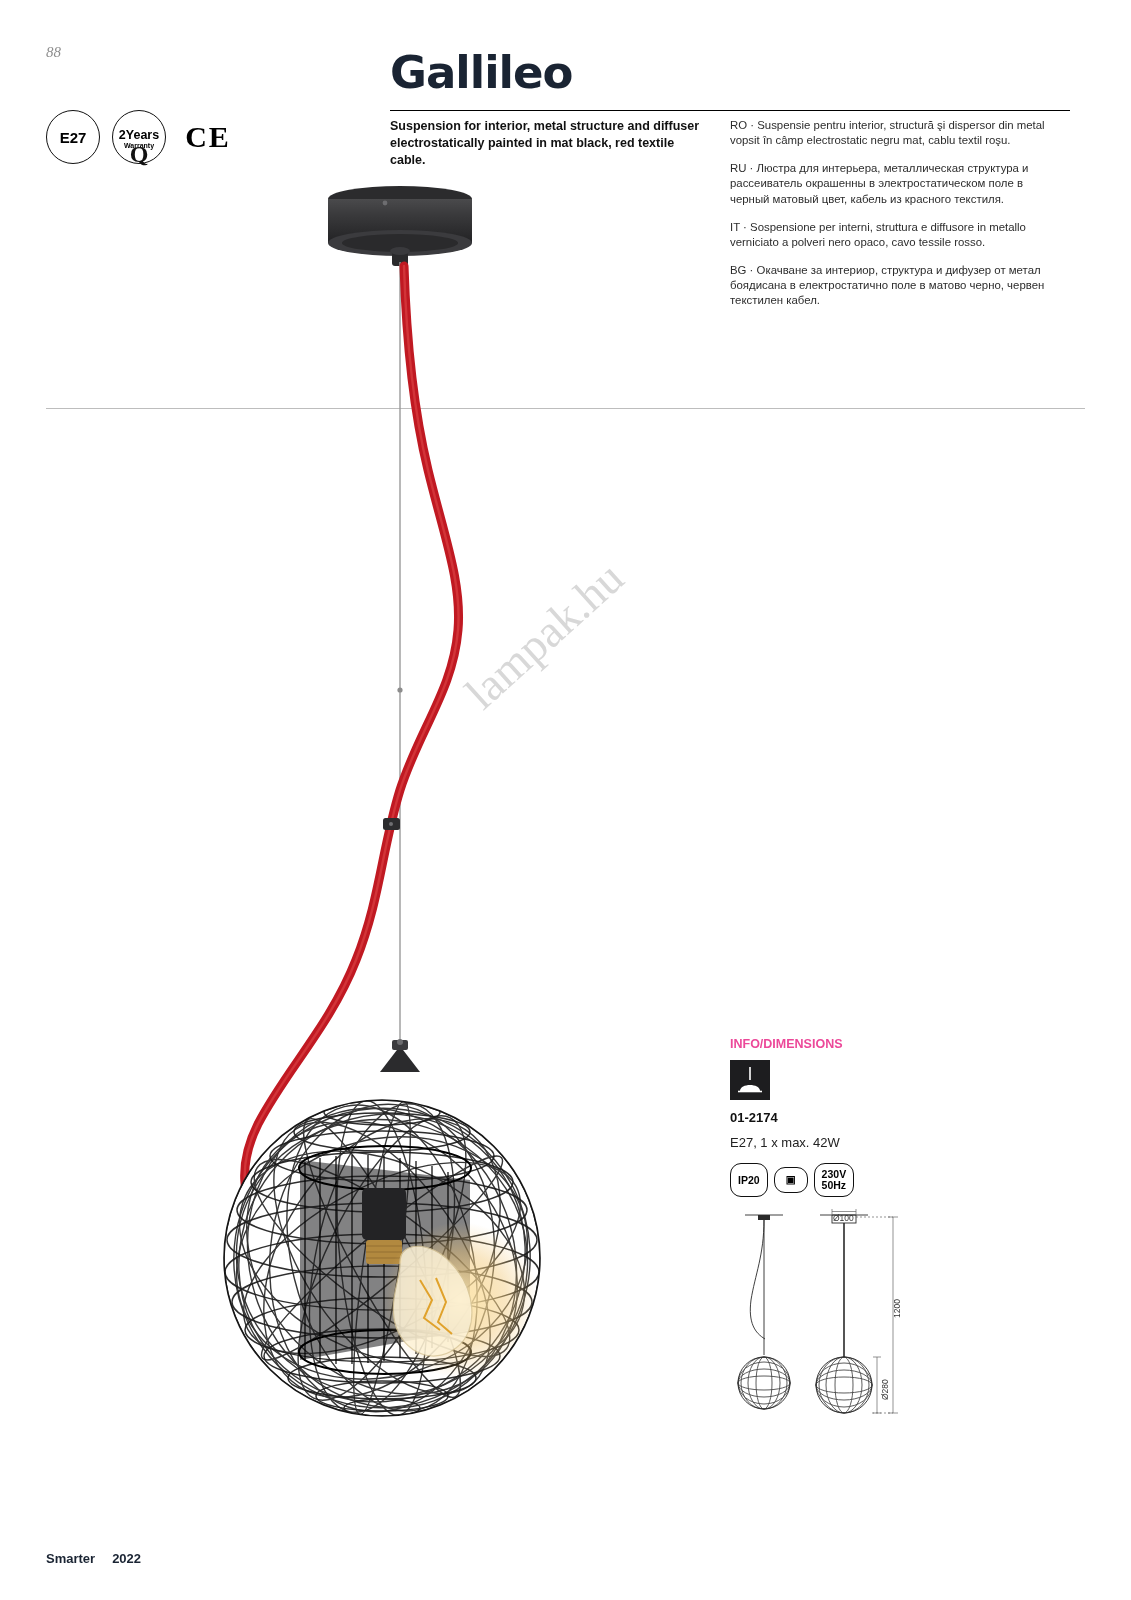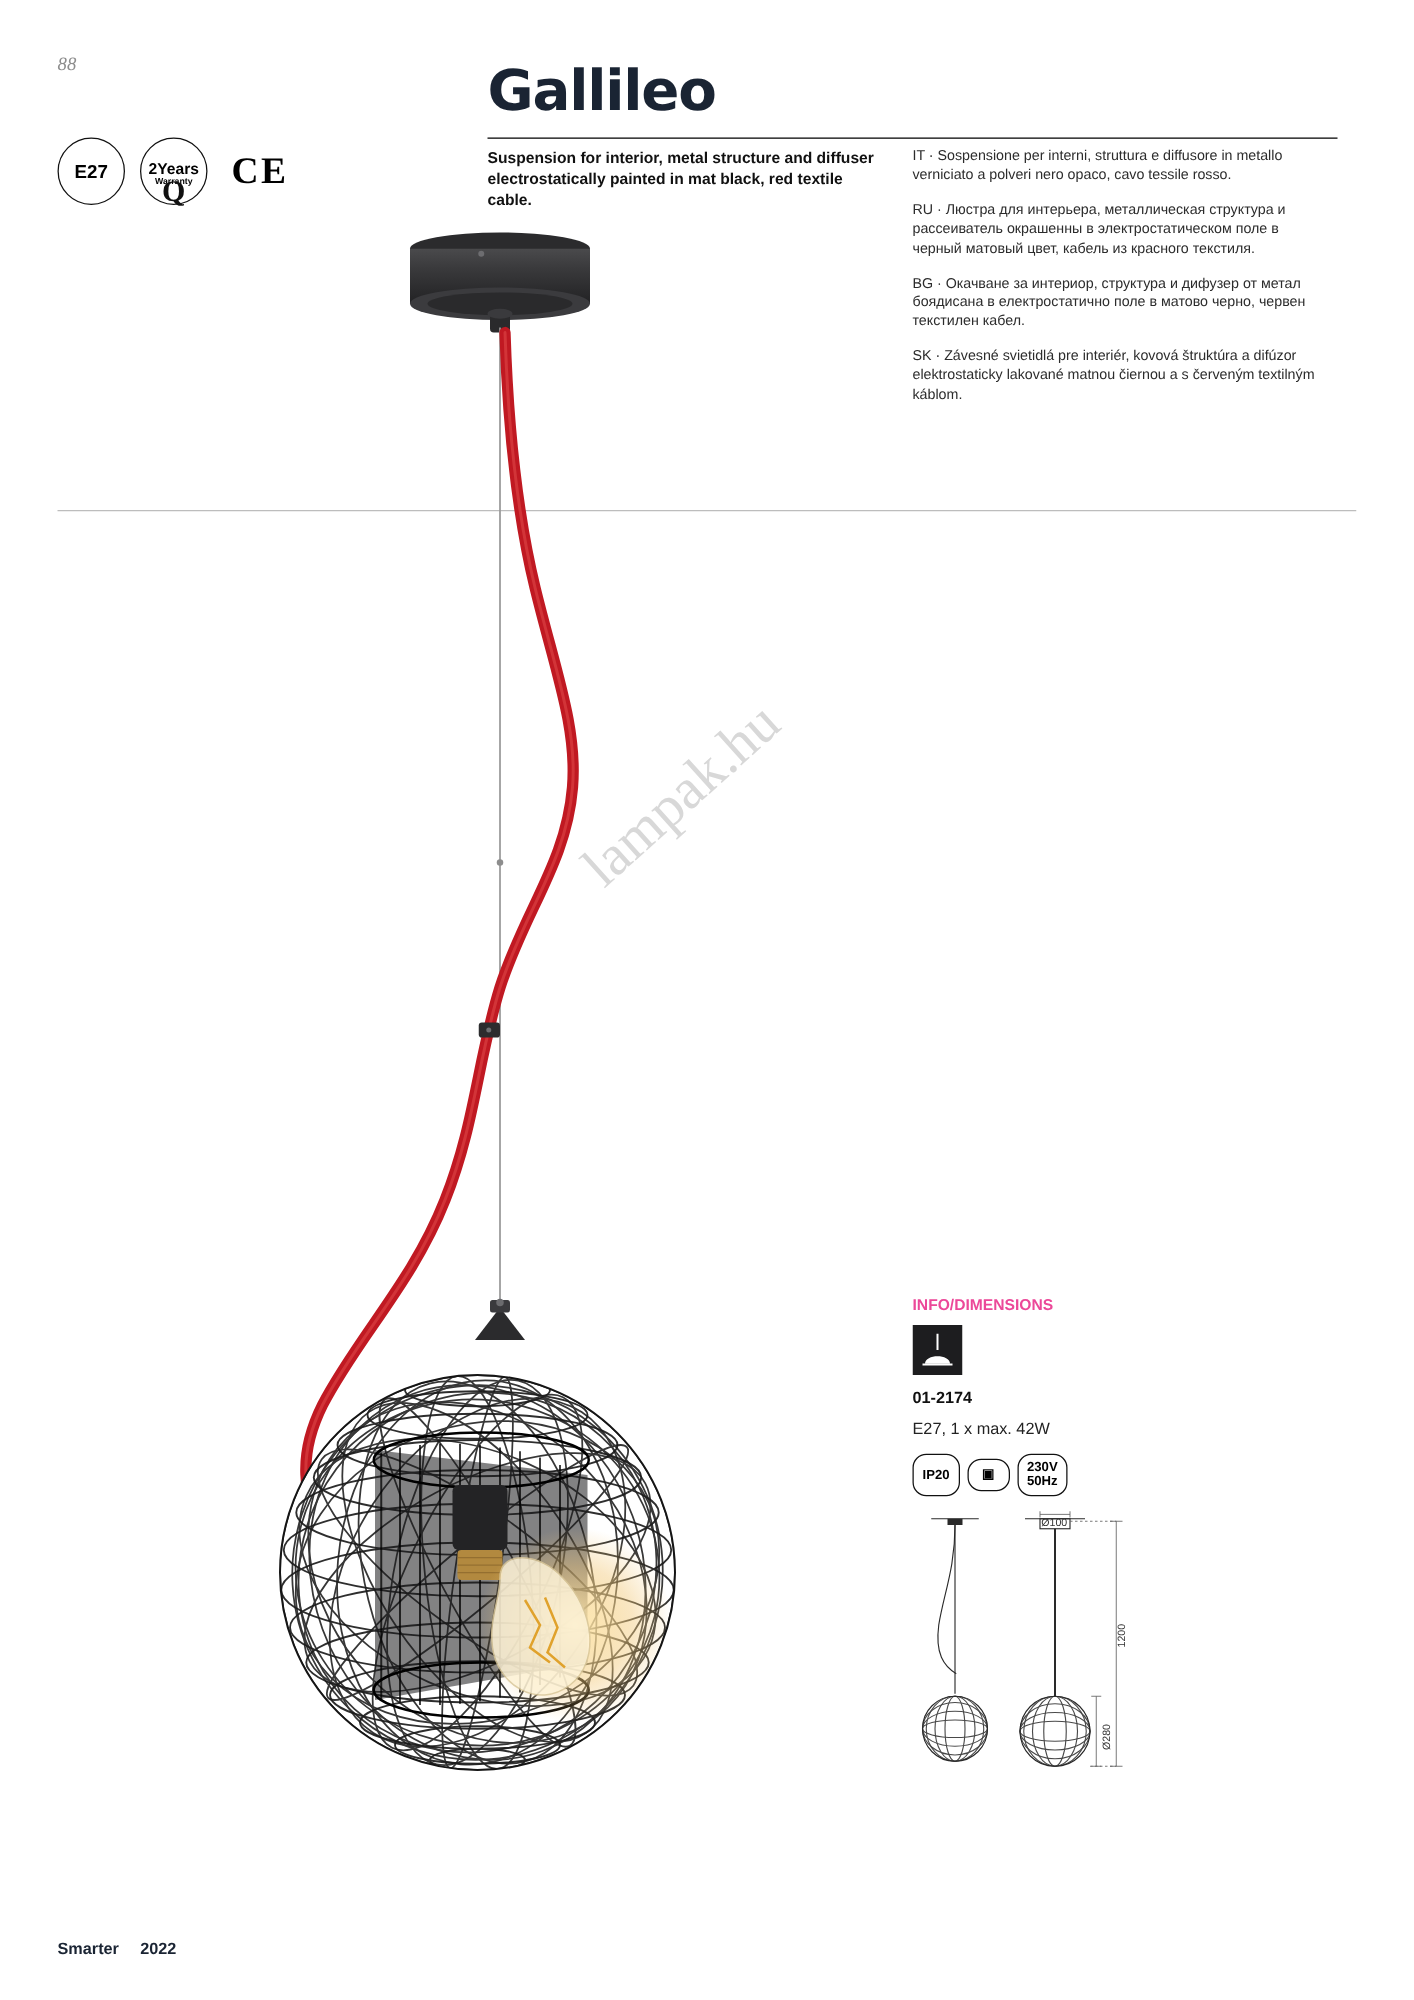--- a/index.html
+++ b/index.html
@@ -200,24 +200,24 @@
     <span>CE</span>
   </div>
 </div>
 
 <div class="rule-top"></div>
 <div class="rule-mid"></div>
 
 <div class="desc-en">Suspension for interior, metal structure and diffuser electrostatically painted in mat black, red textile cable.</div>
 
 <div class="lang-col">
+  <div class="lang-block">RO · Suspensie pentru interior, structură şi dispersor din metal vopsit în câmp electrostatic negru mat, cablu textil roşu.</div>
+  <div class="lang-block">RU · Люстра для интерьера, металлическая структура и рассеиватель окрашенны в электростатическом поле в черный матовый цвет, кабель из красного текстиля.</div>
   <div class="lang-block">IT · Sospensione per interni, struttura e diffusore in metallo verniciato a polveri nero opaco, cavo tessile rosso.</div>
-  <div class="lang-block">RU · Люстра для интерьера, металлическая структура и рассеиватель окрашенны в электростатическом поле в черный матовый цвет, кабель из красного текстиля.</div>
   <div class="lang-block">BG · Окачване за интериор, структура и дифузер от метал боядисана в електростатично поле в матово черно, червен текстилен кабел.</div>
-  <div class="lang-block">SK · Závesné svietidlá pre interiér, kovová štruktúra a difúzor elektrostaticky lakované matnou čiernou a s červeným textilným káblom.</div>
 </div>
 
 <svg class="photo" viewBox="0 0 720 1500" xmlns="http://www.w3.org/2000/svg">
   <defs>
     <radialGradient id="bulbGlow" cx="50%" cy="50%" r="50%">
       <stop offset="0%" stop-color="#ffe9b0" stop-opacity="0.95"></stop>
       <stop offset="60%" stop-color="#f2c97a" stop-opacity="0.45"></stop>
       <stop offset="100%" stop-color="#f2c97a" stop-opacity="0"></stop>
     </radialGradient>
     <linearGradient id="canopyGrad" x1="0" y1="0" x2="0" y2="1">

